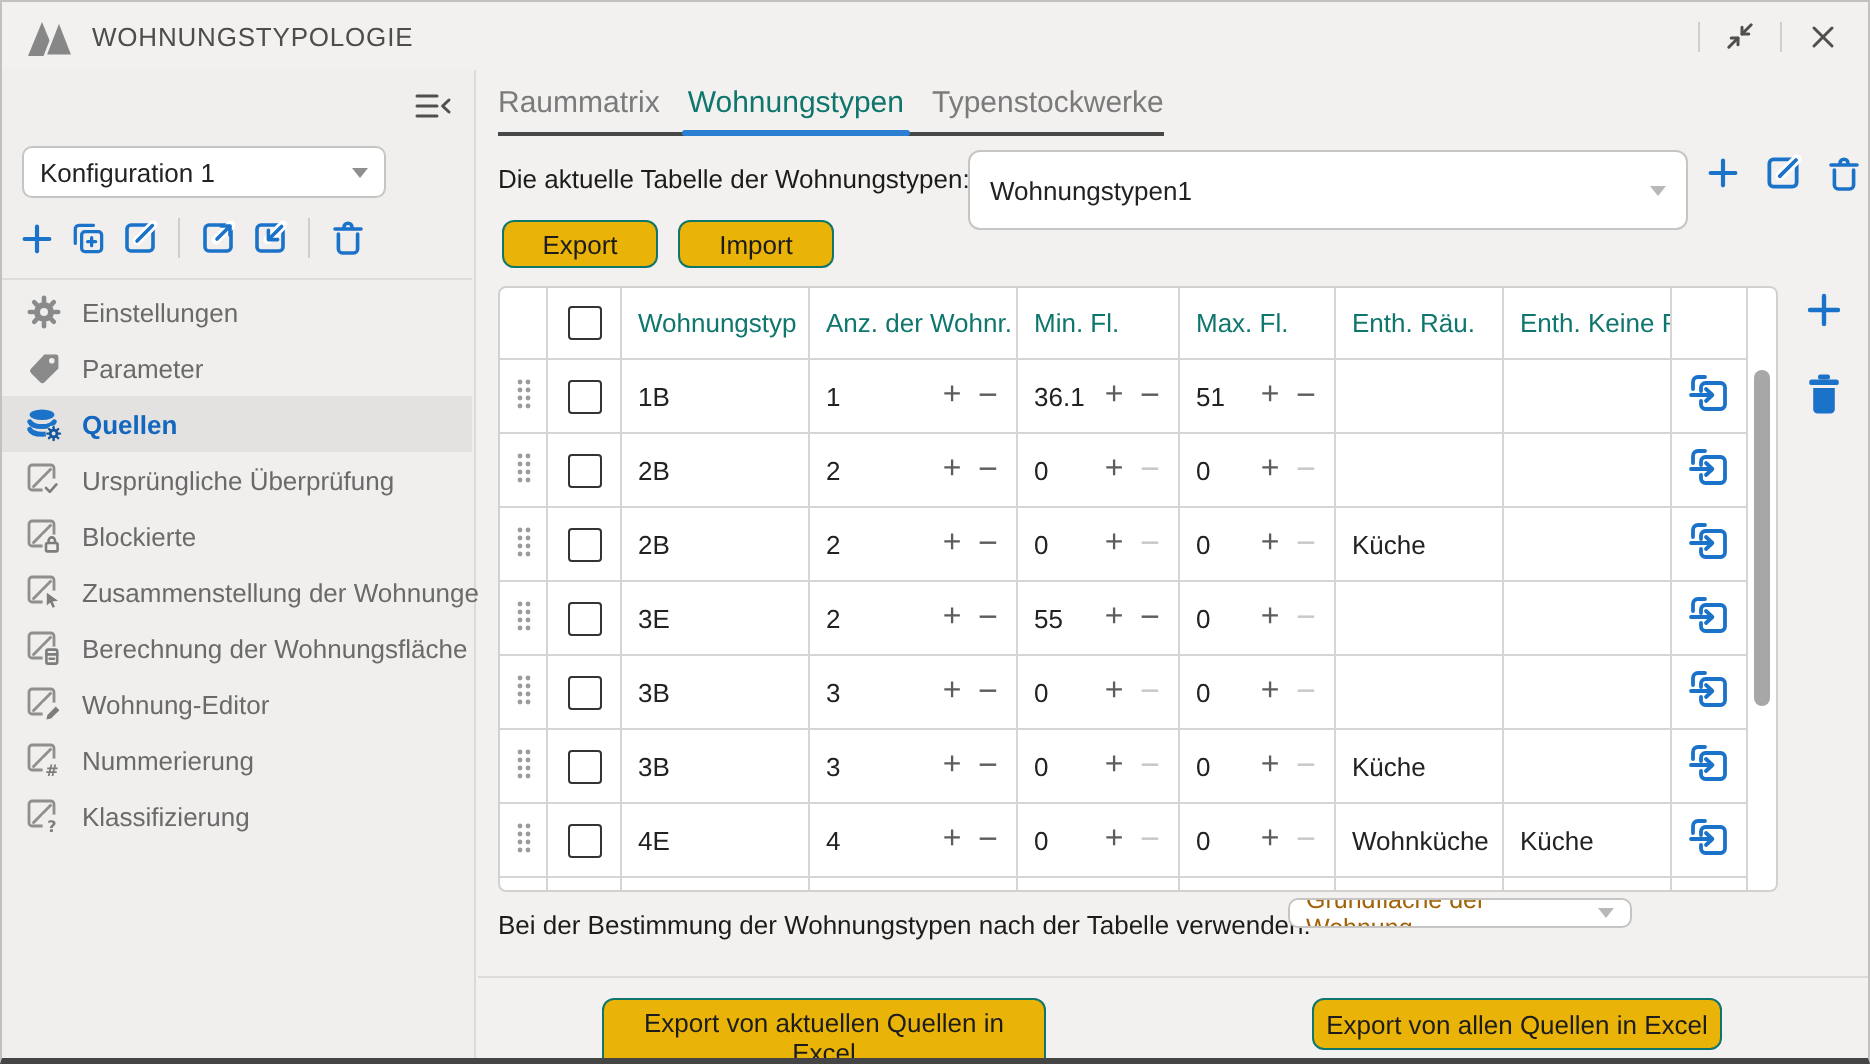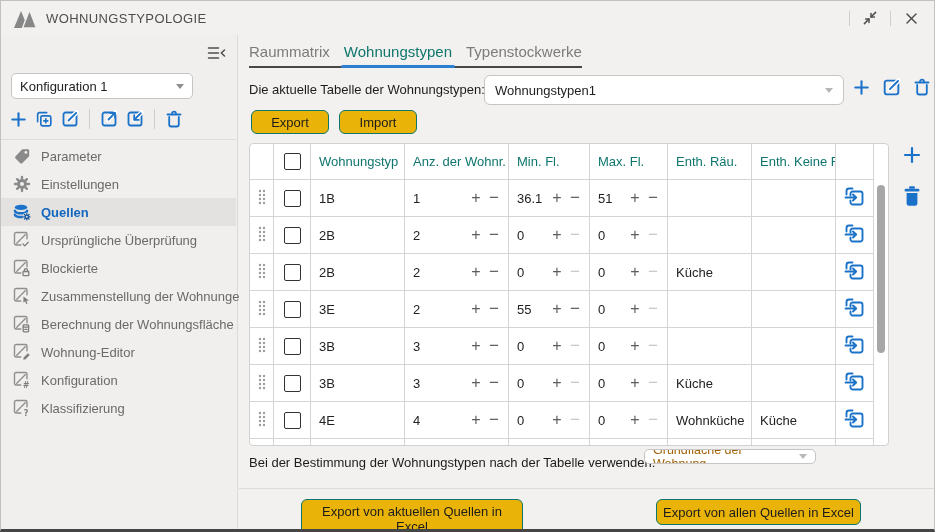--- a/index.html
+++ b/index.html
@@ -30,21 +30,21 @@
   .nav-item.active{background:#e3e2e0;color:#1467bf;font-weight:bold;}
   .nav-ic{width:18px;height:18px;display:flex;align-items:center;justify-content:center;flex:none;}
   
   .main{position:absolute;left:238px;top:34px;right:0;bottom:0;background:#f2f1ef;}
   .tab-bar{position:absolute;left:10px;top:8px;display:inline-flex;gap:14px;border-bottom:2px solid #474747;padding-bottom:6px;}
   .tab{font-size:15px;color:#7b7b7b;position:relative;}
   .tab.active{color:#0f766e;}
   .tab.active::after{content:"";position:absolute;left:-3px;right:-3px;bottom:-8px;height:3px;background:#2b7fd2;border-radius:2px;}
   .sel-row{position:absolute;left:10px;top:40px;right:10px;height:28px;display:flex;align-items:center;}
   .sel-label{font-size:13px;color:#1c1c1c;}
-  .sel-dd{position:absolute;left:235px;top:0;width:360px;height:30px;background:#fff;border:1px solid #c6c5c3;border-radius:6px;
+  .sel-dd{position:absolute;left:235px;top:0;width:360px;height:40px;background:#fff;border:1px solid #c6c5c3;border-radius:6px;
     display:flex;align-items:center;padding:0 10px;font-size:13px;color:#222;}
   .sel-dd .caret{margin-left:auto;}
   .sel-icons{position:absolute;left:603px;top:0;height:28px;display:flex;align-items:center;gap:10px;}
   .btn{display:inline-flex;align-items:center;justify-content:center;background:#eab308;border:1px solid #0f766e;
     border-radius:6px;font-size:13px;color:#1c1c1c;height:24px;}
   .exp-btn{position:absolute;left:12px;top:75px;width:78px;}
   .imp-btn{position:absolute;left:100px;top:75px;width:78px;}
   
   .tbl-wrap{position:absolute;left:10px;top:108px;width:640px;height:303px;background:#fff;border:1px solid #d2d1cf;
     border-radius:4px;overflow:hidden;}
@@ -193,45 +193,45 @@
               <path d="M8,4.6 a2,2 0 0 1 4,0"></path>
           <path d="M5.2,8 V15.5 a2,2 0 0 0 2,2 h5.6 a2,2 0 0 0 2,-2 V8"></path>
             </g>
         </svg>
       </span>
     </div>
     <div class="nav">
   <div class="nav-item">
     <span class="nav-ic">
             <svg width="18" height="18" viewBox="0 0 18 18">
-              <path d="M9.2,2.3 L15,2.3 a1.2,1.2 0 0 1 1.2,1.2 L16.2,9.3 L9.4,16 a1.7,1.7 0 0 1 -2.4,0 L2.6,11.6 a1.7,1.7 0 0 1 0,-2.4 Z" fill="#8a8a8a"></path>
-              <circle cx="12.9" cy="5.4" r="1.4" fill="#f0efed"></circle>
-            </svg>
-          </span>
-    <span class="nav-label">Parameter</span>
-  </div>
-
-  <div class="nav-item">
-    <span class="nav-ic">
-            <svg width="18" height="18" viewBox="0 0 18 18">
               <g stroke="#8a8a8a" stroke-width="2.3" stroke-linecap="round">
                 <path d="M9,3.6 V1.9"></path>
                 <path d="M9,14.4 V16.1"></path>
                 <path d="M3.6,9 H1.9"></path>
                 <path d="M14.4,9 H16.1"></path>
                 <path d="M12.6,5.4 L13.9,4.1"></path>
                 <path d="M5.4,5.4 L4.1,4.1"></path>
                 <path d="M12.6,12.6 L13.9,13.9"></path>
                 <path d="M5.4,12.6 L4.1,13.9"></path>
               </g>
               <circle cx="9" cy="9" r="5" fill="#8a8a8a"></circle>
               <circle cx="9" cy="9" r="2" fill="#f0efed"></circle>
             </svg>
           </span>
     <span class="nav-label">Einstellungen</span>
+  </div>
+
+  <div class="nav-item">
+    <span class="nav-ic">
+            <svg width="18" height="18" viewBox="0 0 18 18">
+              <path d="M9.2,2.3 L15,2.3 a1.2,1.2 0 0 1 1.2,1.2 L16.2,9.3 L9.4,16 a1.7,1.7 0 0 1 -2.4,0 L2.6,11.6 a1.7,1.7 0 0 1 0,-2.4 Z" fill="#8a8a8a"></path>
+              <circle cx="12.9" cy="5.4" r="1.4" fill="#f0efed"></circle>
+            </svg>
+          </span>
+    <span class="nav-label">Parameter</span>
   </div>
 
   <div class="nav-item active">
     <span class="nav-ic">
             <svg width="18" height="18" viewBox="0 0 18 18">
               <ellipse cx="8" cy="4.4" rx="6.2" ry="2.6" fill="#1b72c9"></ellipse>
               <path d="M1.9,7.9 c0.6,1.4 3.1,2.4 6.1,2.4 c3,0 5.5,-1 6.1,-2.4" stroke="#1b72c9" stroke-width="2.5" fill="none" stroke-linecap="round"></path>
               <path d="M1.9,11.7 c0.6,1.4 3.1,2.4 6.1,2.4 c1,0 1.9,-0.1 2.7,-0.3" stroke="#1b72c9" stroke-width="2.5" fill="none" stroke-linecap="round"></path>
               <circle cx="13.8" cy="13.8" r="4" fill="#e3e2e0"></circle>
               <circle cx="13.8" cy="13.8" r="1.7" fill="none" stroke="#15569c" stroke-width="1.4"></circle>
@@ -315,21 +315,21 @@
 
   <div class="nav-item">
     <span class="nav-ic">
             <svg width="18" height="18" viewBox="0 0 18 18">
               <rect class="pst" x="1.5" y="1.5" width="12.5" height="12.5" rx="1.5"></rect>
               <path class="pst" d="M3.3,12.7 L12.7,3.3" stroke-width="1.2"></path>
               <rect x="8.3" y="8.3" width="9.7" height="9.7" fill="#f0efed"></rect>
               <text class="btx" x="13" y="17">#</text>
             </svg>
           </span>
-    <span class="nav-label">Konfiguration</span>
+    <span class="nav-label">Nummerierung</span>
   </div>
 
   <div class="nav-item">
     <span class="nav-ic">
             <svg width="18" height="18" viewBox="0 0 18 18">
               <rect class="pst" x="1.5" y="1.5" width="12.5" height="12.5" rx="1.5"></rect>
               <path class="pst" d="M3.3,12.7 L12.7,3.3" stroke-width="1.2"></path>
               <rect x="8.3" y="8.3" width="9.7" height="9.7" fill="#f0efed"></rect>
               <text class="btx" x="13" y="17.2">?</text>
             </svg>

